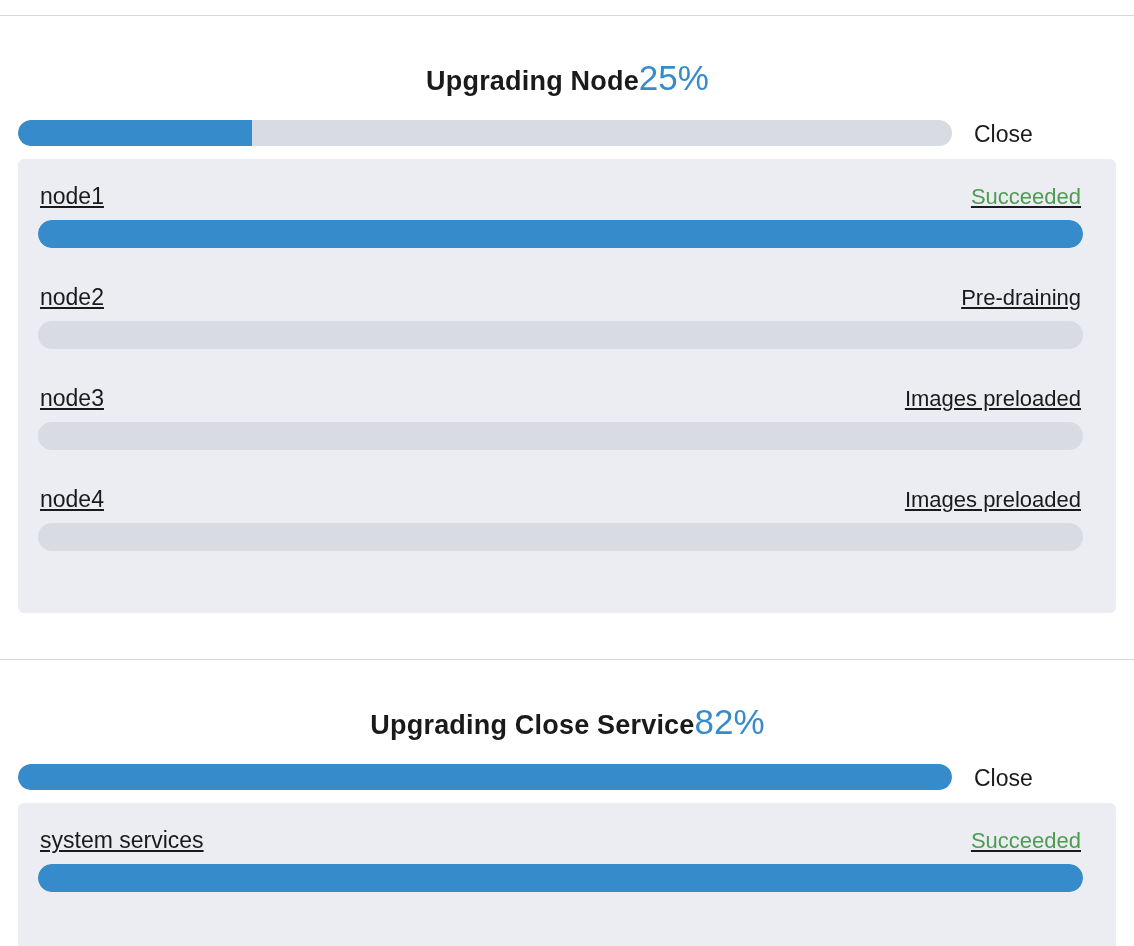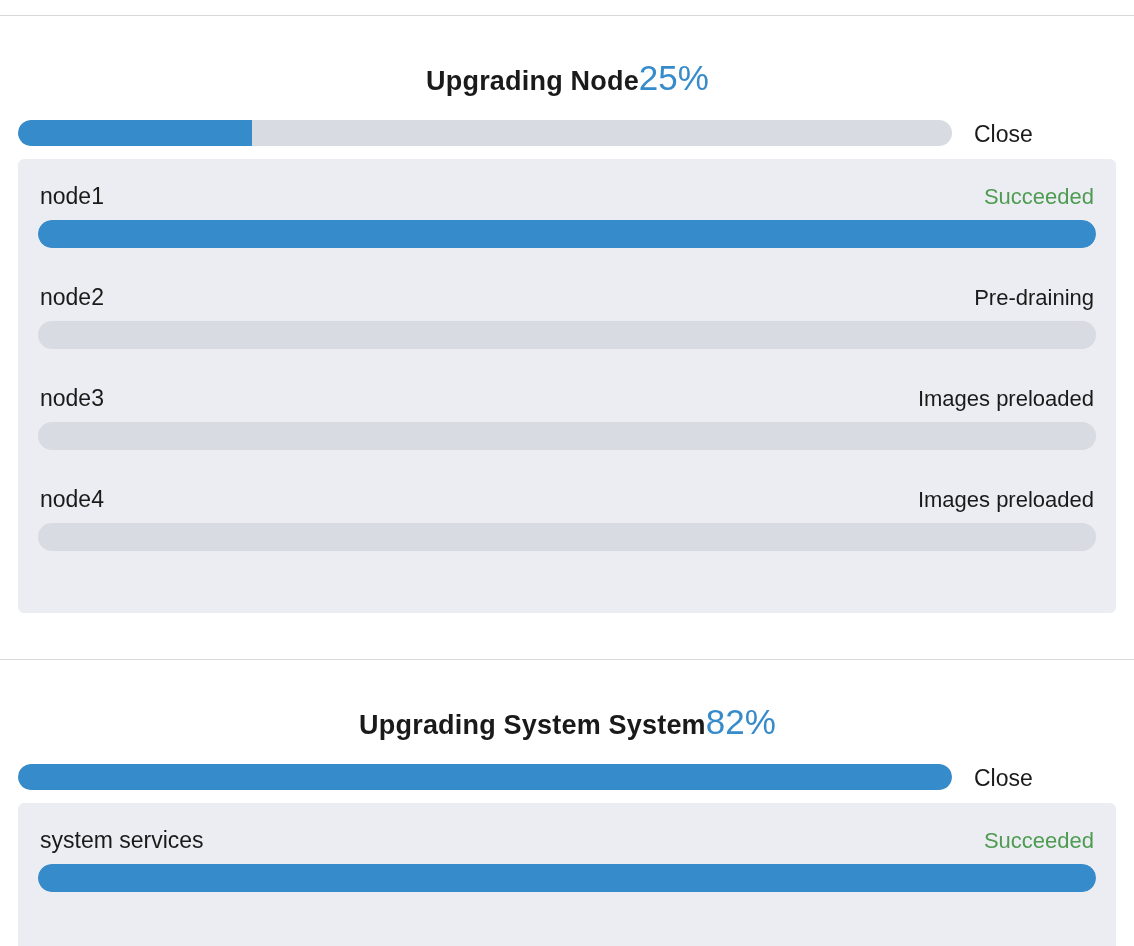--- a/index.html
+++ b/index.html
@@ -37,21 +37,22 @@
   .overall-fill.full{border-radius:13px;}
   .close-button{
     font-size:23px;color:var(--text);cursor:pointer;background:none;border:none;
     font-family:inherit;padding:0;line-height:1;
   }
 
   .panel{
     margin-top:13px;
     background:var(--panel-bg);
     border-radius:6px;
-    padding:24px 20px 14px 20px;
+    padding:24px 33px 14px 20px;
+    text-decoration:underline;
   }
   .node-row{margin-bottom:36px;}
   .node-row:last-child{margin-bottom:48px;}
   .row-head{
     display:flex;justify-content:space-between;align-items:baseline;
     margin-bottom:10px;padding:0 2px;
   }
   .node-name{font-size:23px;}
   .node-status{font-size:22px;}
   .node-status[data-status="success"]{color:var(--green);}
@@ -120,21 +121,21 @@
       </div>
     </div>
 
   </div>
 </div>
 
 <hr class="divider mid">
 
 <div class="section">
   <div class="section-header">
-    <div class="section-title">Upgrading System System</div>
+    <div class="section-title">Upgrading Close Service</div>
     <div class="percent-label">82%</div>
   </div>
 
   <div class="progress-row">
     <div class="overall-track">
       <div class="overall-fill full" style="width: 100%;"></div>
     </div>
     <button class="close-button">Close</button>
   </div>
 

